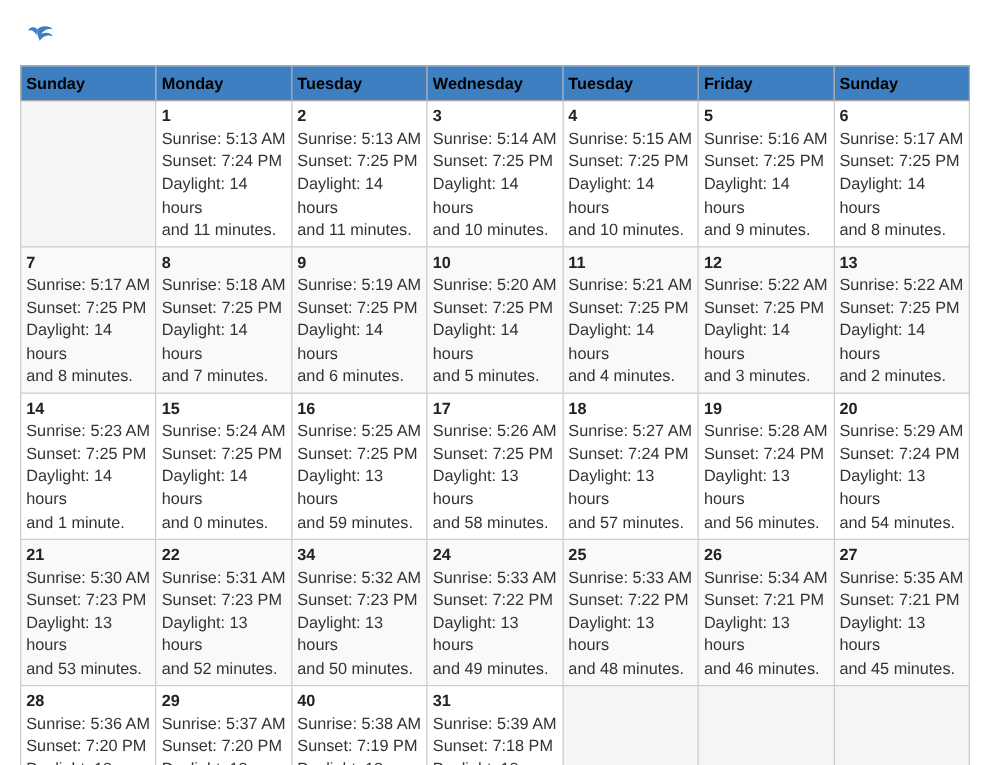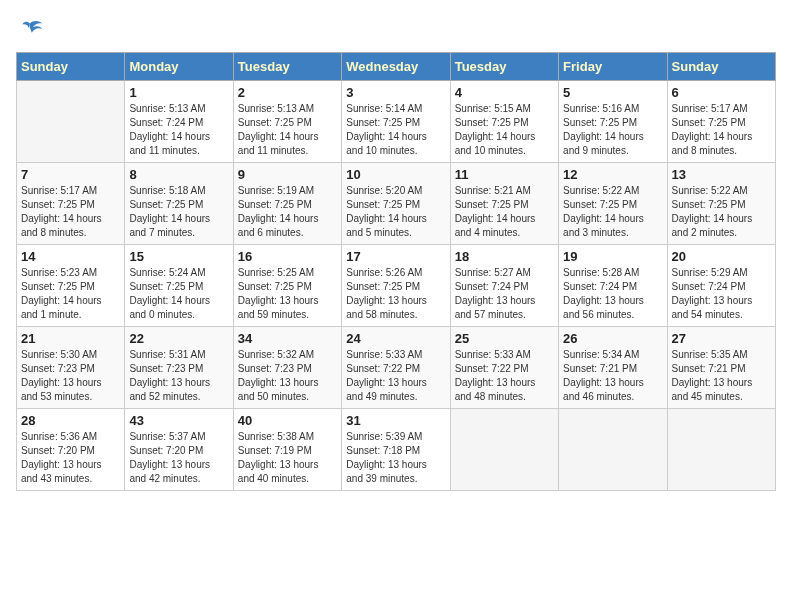--- a/index.html
+++ b/index.html
@@ -44,21 +44,21 @@
       font-size: 16px;
       color: #555;
     }
     table {
       width: 100%;
       border-collapse: collapse;
       font-size: 11px;
     }
     thead tr th {
       background-color: #3d7fc1;
-      color: #fef9c3;
+      color: #000000;
       padding: 6px 4px;
       text-align: left;
       font-size: 13px;
       font-weight: bold;
       border: 1px solid #aaa;
     }
     tbody tr td {
       border: 1px solid #ccc;
       padding: 4px 4px;
       vertical-align: top;
@@ -71,21 +71,21 @@
     }
     .day-num {
       font-weight: bold;
       font-size: 13px;
       color: #222;
       display: block;
       margin-bottom: 2px;
     }
     .day-info {
       color: #333;
-      font-size: 10px;
+      font-size: 13px;
       line-height: 1.4;
     }
     .empty-cell {
       background: #f5f5f5;
     }
   </style>
 </head>
 <body>
 
 <div class="header">
@@ -235,21 +235,21 @@
           <span class="day-num">27</span>
           <div class="day-info">Sunrise: 5:35 AM<br>Sunset: 7:21 PM<br>Daylight: 13 hours<br>and 45 minutes.</div>
         </td>
       </tr>
       <tr>
         <td>
           <span class="day-num">28</span>
           <div class="day-info">Sunrise: 5:36 AM<br>Sunset: 7:20 PM<br>Daylight: 13 hours<br>and 43 minutes.</div>
         </td>
         <td>
-          <span class="day-num">43</span>
+          <span class="day-num">29</span>
           <div class="day-info">Sunrise: 5:37 AM<br>Sunset: 7:20 PM<br>Daylight: 13 hours<br>and 42 minutes.</div>
         </td>
         <td>
           <span class="day-num">40</span>
           <div class="day-info">Sunrise: 5:38 AM<br>Sunset: 7:19 PM<br>Daylight: 13 hours<br>and 40 minutes.</div>
         </td>
         <td>
           <span class="day-num">31</span>
           <div class="day-info">Sunrise: 5:39 AM<br>Sunset: 7:18 PM<br>Daylight: 13 hours<br>and 39 minutes.</div>
         </td>

